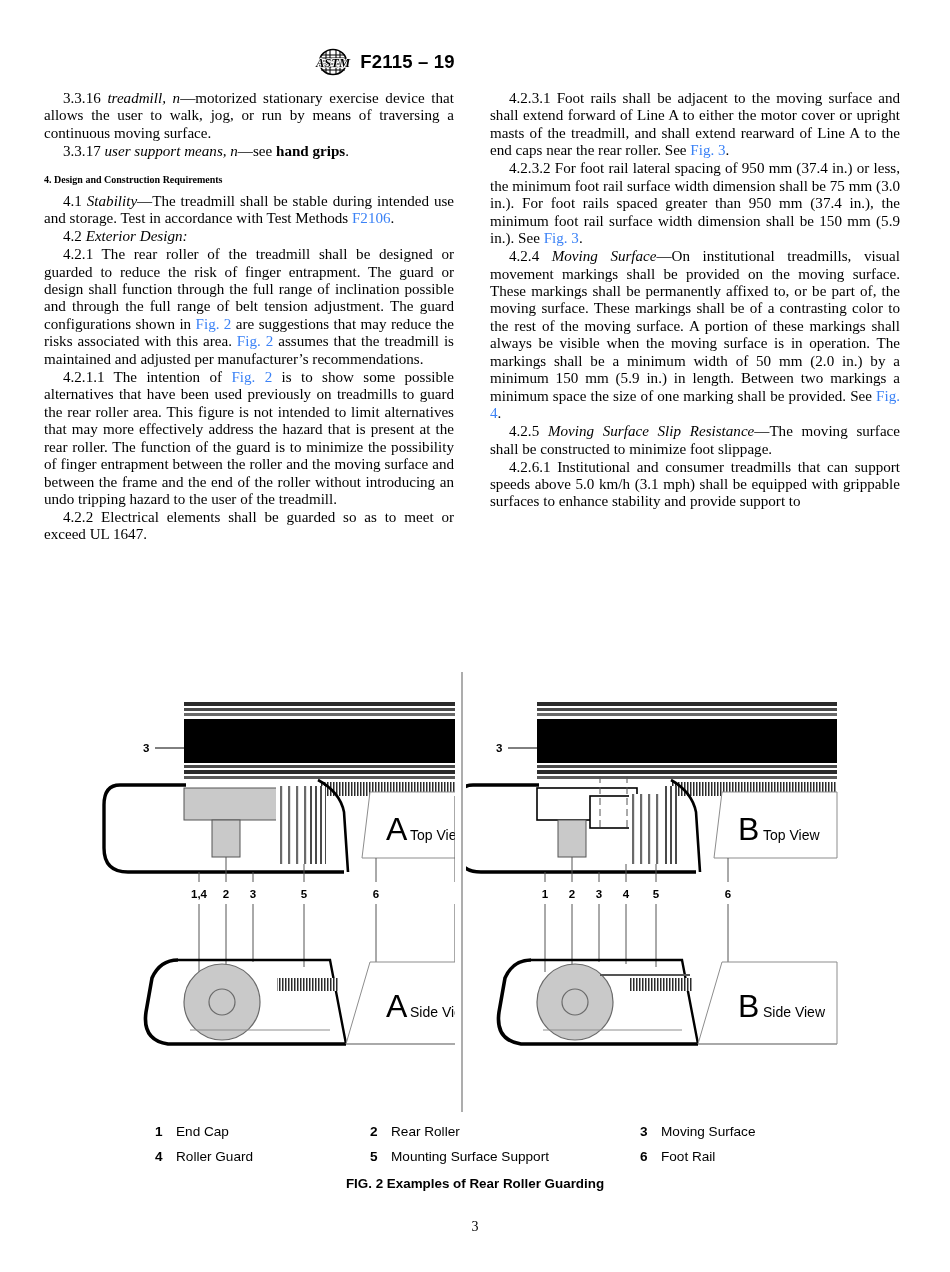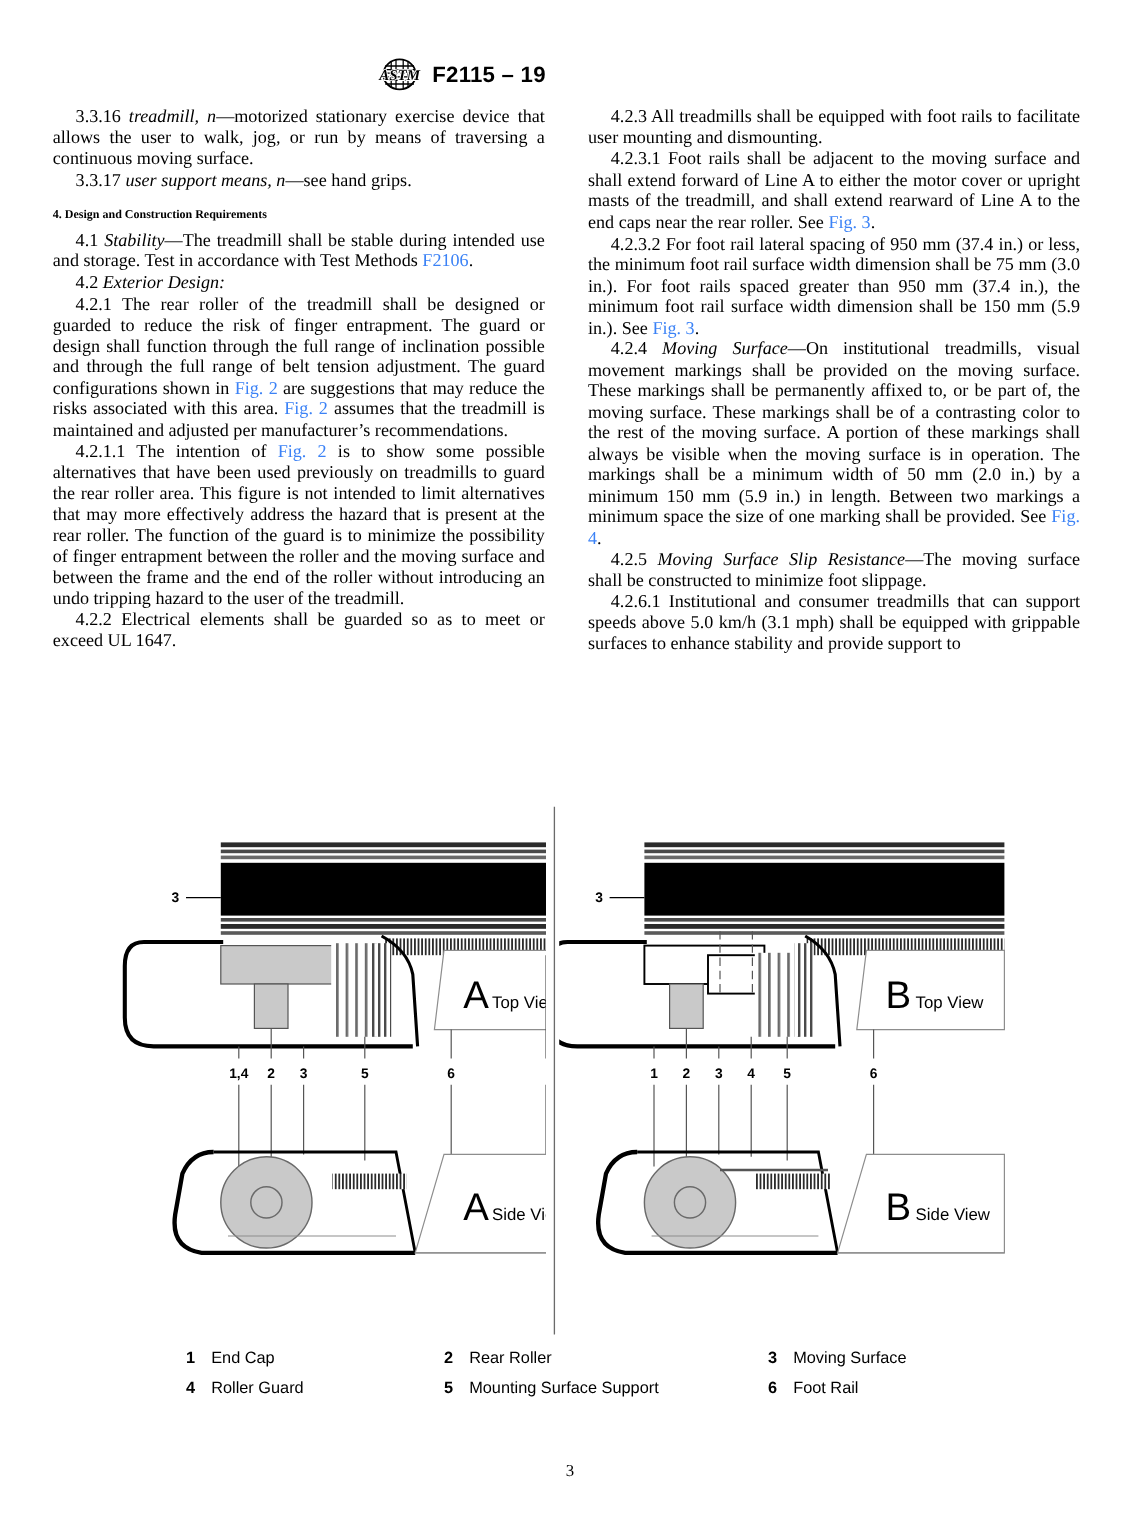--- a/index.html
+++ b/index.html
@@ -41,21 +41,21 @@
   }
   p.para.indent { text-indent:19px; }
   .sec-head {
     margin:11px 0 4px 0;
     font-size:10px;
     line-height:17.45px;
     font-weight:bold;
     text-align:left;
   }
   .it { font-style:italic; }
-  .bd { font-weight:normal; }
+  .bd { font-weight:bold; }
   .ref { color:#3b82f6; }
 
   
   .figure { position:absolute; left:0; top:672px; width:950px; height:540px; }
   .fig-svg { display:block; }
 
   
   .legend {
     position:absolute; left:155px; top:1124px; width:645px;
     font-family:"Liberation Sans", sans-serif;
@@ -114,21 +114,20 @@
 
       <p class="para indent"><span>4.2.1</span><span> The rear roller of the treadmill shall be designed or guarded to reduce the risk of finger entrapment. The guard or design shall function through the full range of inclination possible and through the full range of belt tension adjustment. The guard configurations shown in </span><span class="ref">Fig. 2</span><span> are suggestions that may reduce the risks associated with this area. </span><span class="ref">Fig. 2</span><span> assumes that the treadmill is maintained and adjusted per manufacturer’s recommendations.</span></p>
 
       <p class="para indent"><span>4.2.1.1</span><span> The intention of </span><span class="ref">Fig. 2</span><span> is to show some possible alternatives that have been used previously on treadmills to guard the rear roller area. This figure is not intended to limit alternatives that may more effectively address the hazard that is present at the rear roller. The function of the guard is to minimize the possibility of finger entrapment between the roller and the moving surface and between the frame and the end of the roller without introducing an undo tripping hazard to the user of the treadmill.</span></p>
 
       <p class="para indent"><span>4.2.2</span><span> Electrical elements shall be guarded so as to meet or exceed UL 1647.</span></p>
     </div>
 
     <div class="col">
 
-      <p class="para indent"><span>4.2.3</span><span> All treadmills shall be equipped with foot rails to facilitate user mounting and dismounting.</span></p>
 
       <p class="para indent"><span>4.2.3.1</span><span> Foot rails shall be adjacent to the moving surface and shall extend forward of Line A to either the motor cover or upright masts of the treadmill, and shall extend rearward of Line A to the end caps near the rear roller. See </span><span class="ref">Fig. 3</span><span>.</span></p>
 
       <p class="para indent"><span>4.2.3.2</span><span> For foot rail lateral spacing of 950 mm (37.4 in.) or less, the minimum foot rail surface width dimension shall be 75 mm (3.0 in.). For foot rails spaced greater than 950 mm (37.4 in.), the minimum foot rail surface width dimension shall be 150 mm (5.9 in.). See </span><span class="ref">Fig. 3</span><span>.</span></p>
 
       <p class="para indent"><span>4.2.4</span> <span class="it">Moving Surface</span><span>—On institutional treadmills, visual movement markings shall be provided on the moving surface. These markings shall be permanently affixed to, or be part of, the moving surface. These markings shall be of a contrasting color to the rest of the moving surface. A portion of these markings shall always be visible when the moving surface is in operation. The markings shall be a minimum width of 50 mm (2.0 in.) by a minimum 150 mm (5.9 in.) in length. Between two markings a minimum space the size of one marking shall be provided. See </span><span class="ref">Fig. 4</span><span>.</span></p>
 
       <p class="para indent"><span>4.2.5</span> <span class="it">Moving Surface Slip Resistance</span><span>—The moving surface shall be constructed to minimize foot slippage.</span></p>
 
 
@@ -338,16 +337,17 @@
         <span class="legend-num">5</span>
         <span class="legend-label">Mounting Surface Support</span>
       </div>
       <div class="legend-cell c3">
         <span class="legend-num">6</span>
         <span class="legend-label">Foot Rail</span>
       </div>
     </div>
   </div>
 
+  <div class="fig-caption">FIG. 2 Examples of Rear Roller Guarding</div>
 
   <div class="page-number">3</div>
 
 </div>
 
 </body></html>

